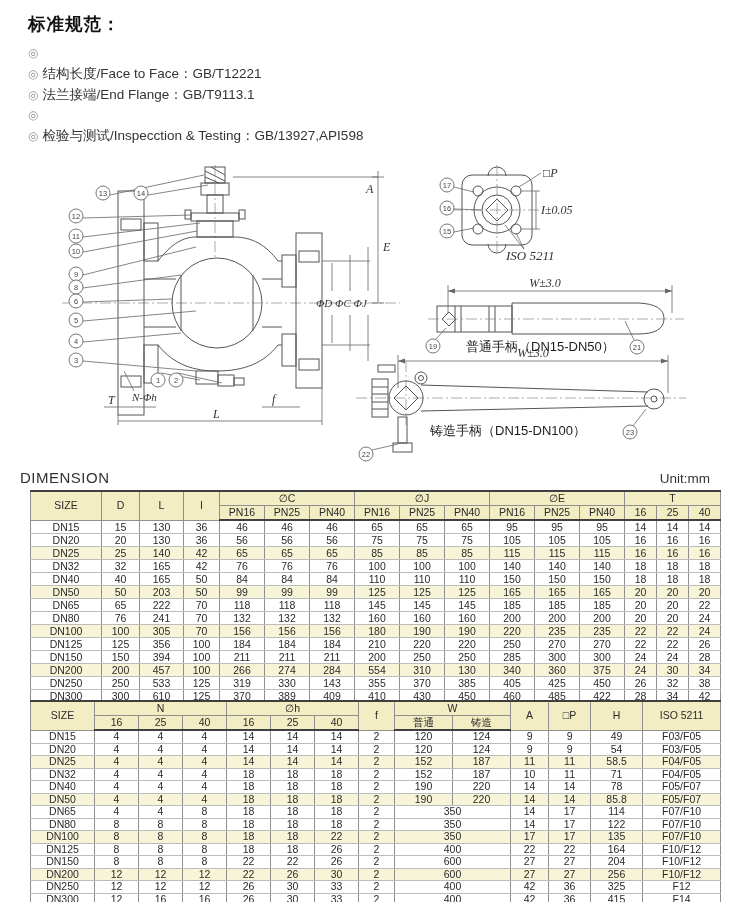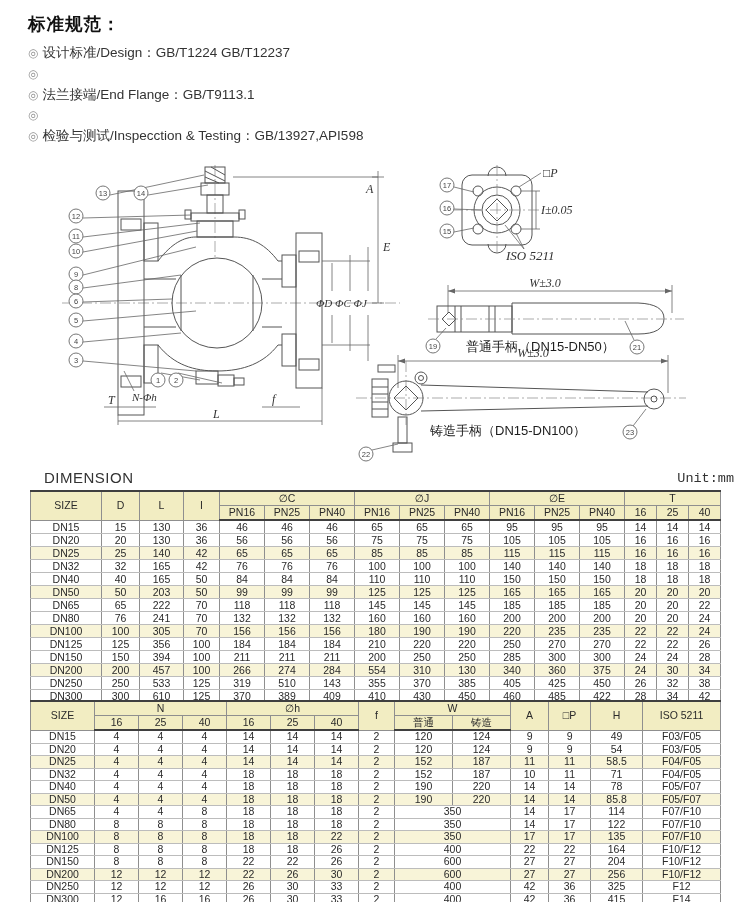--- a/index.html
+++ b/index.html
@@ -16,24 +16,24 @@
   .ln{stroke:#555;fill:none;stroke-width:1;}
   .thin{stroke:#666;fill:none;stroke-width:0.8;}
   .cl{stroke:#888;fill:none;stroke-width:0.7;stroke-dasharray:11 3 2 3;}
   .ldr{stroke:#666;stroke-width:0.8;fill:none;}
   .co{stroke:#666;fill:#fff;stroke-width:0.9;}
   .cot{font-size:7.5px;fill:#444;text-anchor:middle;font-family:"Liberation Sans",sans-serif;}
   .dimlbl{font-family:"Liberation Serif",serif;font-style:italic;font-size:12px;fill:#333;}
   .dimlbl.sm{font-size:11px;}
   .cnlbl{font-size:13px;fill:#1c1c1c;font-family:"Liberation Sans",sans-serif;}
   
-  .dim-head{position:absolute;top:469px;left:44px;width:690px;display:flex;
+  .dim-head{position:absolute;top:469px;left:20px;width:690px;display:flex;
             justify-content:space-between;align-items:flex-end;}
   .dim-title{font-size:15px;color:#333;letter-spacing:0.5px;}
-  .unit{font-size:13.5px;color:#333;font-family:Liberation Mono, monospace;}
+  .unit{font-size:13.5px;color:#333;}
   
   table{position:absolute;left:30px;width:690px;border-collapse:collapse;table-layout:fixed;
         border-top:2px solid #3f3f3f;border-bottom:3px solid #3f3f3f;}
   #t1{top:490px;}
   #t2{top:700px;}
   th,td{border:1px solid #8f8f8f;font-weight:normal;font-size:10.5px;color:#2a2a2a;
         padding:0;text-align:center;white-space:nowrap;overflow:hidden;}
   thead th{background:#f2edc2;height:13px;line-height:13px;}
   thead tr:last-child th{border-bottom:2px solid #3f3f3f;margin-top:28px;}
   tbody td{border-top-color:#bcbcbc;border-bottom-color:#bcbcbc;background:#fff;}
@@ -44,24 +44,24 @@
 </head>
 <body>
 
 <div class="page">
 
   <section class="standards">
     <h1 class="std-title">标准规范：</h1>
     <ul class="std-list" id="std-list">
         <li>
           <span class="blt">◎</span>
-          <span>设计标准/Design：GB/T1224  GB/T12237</span>
         </li>
         <li>
           <span class="blt">◎</span>
+          <span>结构长度/Face to Face：GB/T12221</span>
         </li>
         <li>
           <span class="blt">◎</span>
           <span>法兰接端/End Flange：GB/T9113.1</span>
         </li>
         <li>
           <span class="blt">◎</span>
         </li>
         <li>
           <span class="blt">◎</span>
@@ -507,21 +507,21 @@
           <td>24</td>
           <td>30</td>
           <td>34</td>
         </tr>
         <tr>
           <td>DN250</td>
           <td>250</td>
           <td>533</td>
           <td>125</td>
           <td>319</td>
-          <td>510</td>
+          <td>330</td>
           <td>143</td>
           <td>355</td>
           <td>370</td>
           <td>385</td>
           <td>405</td>
           <td>425</td>
           <td>450</td>
           <td>26</td>
           <td>32</td>
           <td>38</td>

